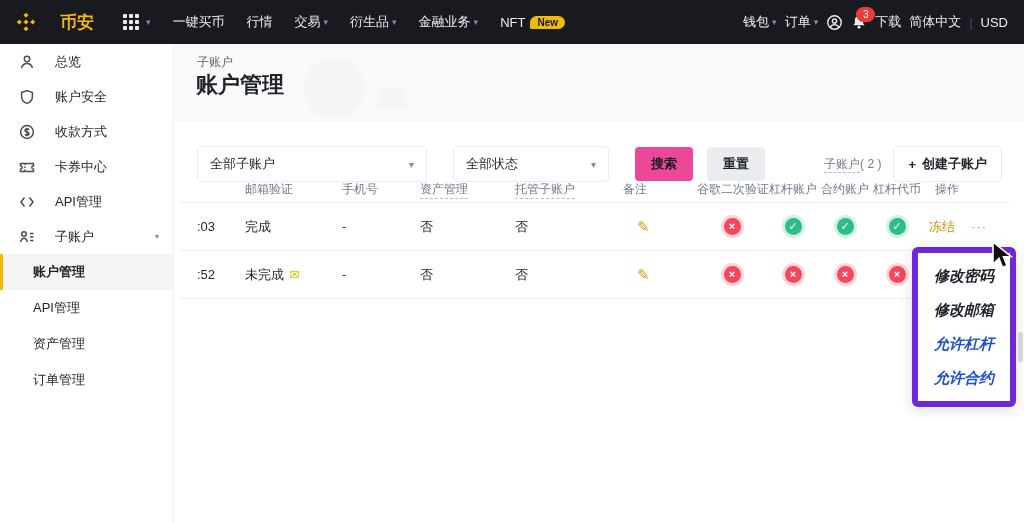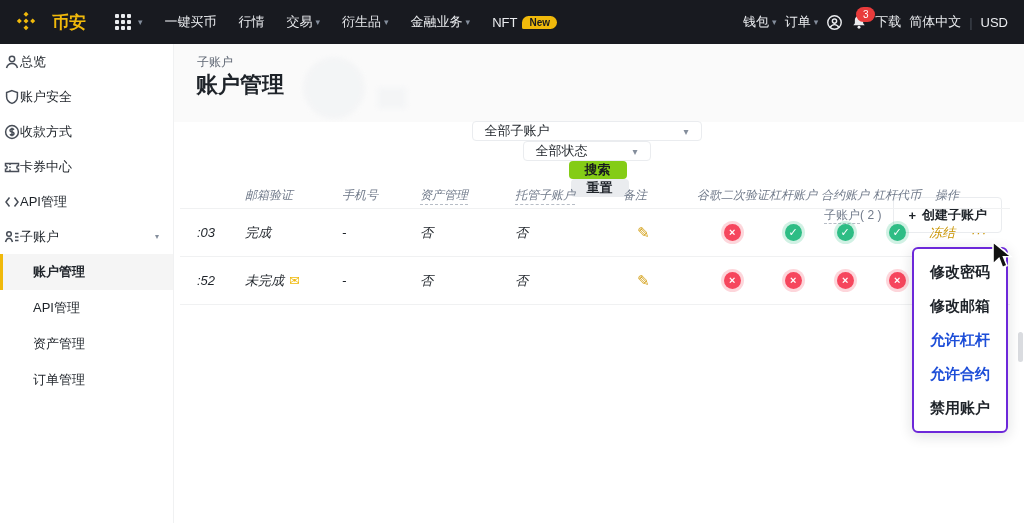--- a/index.html
+++ b/index.html
@@ -2,94 +2,94 @@
 <html><head>
 <meta charset="utf-8">
 <style>
   html,body{margin:0;padding:0;background:#fff;}
   .app{position:relative;width:1024px;height:523px;overflow:hidden;
        font-family:"Liberation Sans","DejaVu Sans",sans-serif;color:#1E2329;background:#FAFAFA;}
 
   
   .navbar{position:absolute;top:0;left:0;width:1024px;height:44px;background:#181A20;
           display:flex;align-items:center;padding:0 16px;box-sizing:border-box;z-index:30;}
-  .logo{display:flex;align-items:flex-start;gap:16px;margin-right:18px;cursor:pointer;}
+  .logo{display:flex;align-items:center;gap:24px;margin-right:18px;cursor:pointer;}
   .logo-text{color:#F0B90B;font-weight:bold;font-size:17px;}
   .grid-icon{display:grid;grid-template-columns:repeat(3,4px);grid-gap:2px;margin-right:4px;}
   .grid-icon i{width:4px;height:4px;background:#EAECEF;border-radius:1px;}
   .nav-caret{color:#848E9C;font-size:9px;margin-left:3px;}
   .nav-item{color:#EAECEF;font-size:13px;margin:0 11px;display:flex;align-items:center;cursor:pointer;white-space:nowrap;}
   .badge-new{background:#F0B90B;color:#181A20;font-size:10px;font-weight:bold;border-radius:8px 8px 8px 2px;
              padding:1px 7px;margin-left:5px;}
   .nav-right{margin-left:auto;display:flex;align-items:center;gap:8px;}
   .nav-right .nav-item{margin:0;}
   .icon-btn{position:relative;display:flex;align-items:center;cursor:pointer;}
   .noti-badge{position:absolute;top:-7px;right:-8px;background:#E93B3B;color:#fff;font-size:10px;
               min-width:15px;height:15px;border-radius:8px;display:flex;align-items:center;justify-content:center;padding:0 2px;}
   .nav-divider{color:#474D57;font-size:13px;}
 
   
   .sidebar{position:absolute;top:44px;left:0;width:173px;bottom:0;background:#fff;border-right:1px solid #F0F1F2;z-index:5;}
-  .side-item{height:35px;display:flex;align-items:center;gap:0;padding-left:4px;font-size:13px;color:#1E2329;cursor:pointer;}
+  .side-item{height:35px;display:flex;align-items:center;gap:20px;padding-left:19px;font-size:13px;color:#1E2329;cursor:pointer;}
   .side-item svg{flex:0 0 auto;}
   .side-caret{margin-left:auto;margin-right:14px;color:#848E9C;font-size:8px;}
   .sub-item{height:36px;display:flex;align-items:center;padding-left:33px;font-size:13px;color:#1E2329;cursor:pointer;position:relative;}
   .sub-item.active{background:#F5F5F5;font-weight:bold;}
   .sub-item.active::before{content:"";position:absolute;left:0;top:0;bottom:0;width:3px;background:#F0B90B;}
 
   
   .content{position:absolute;top:44px;left:174px;right:0;bottom:0;background:#FAFAFA;}
   .panel{position:absolute;top:78px;left:0;right:0;bottom:0;background:#fff;}
   .watermark-circle{position:absolute;left:129px;top:13px;width:62px;height:62px;border-radius:50%;
                     background:#EFF1F3;opacity:.55;filter:blur(2px);}
   .watermark-square{position:absolute;left:203px;top:43px;width:30px;height:22px;border-radius:4px;
                     background:#F1F3F5;opacity:.6;filter:blur(2px);}
   .breadcrumb{position:absolute;left:23px;top:10px;font-size:12px;color:#5E6673;}
   .page-title{position:absolute;left:22px;top:26px;font-size:22px;font-weight:bold;color:#1E2329;}
 
   
-  .filters{position:absolute;left:23px;top:77px;right:22px;height:38px;display:flex;align-items:center;flex-direction:column;}
+  .filters{position:absolute;left:23px;top:101px;right:22px;height:38px;display:flex;align-items:center;}
   .select{height:36px;background:#fff;border:1px solid #EAECEF;border-radius:4px;display:flex;align-items:center;
           justify-content:space-between;padding:0 12px;font-size:13px;color:#1E2329;box-sizing:border-box;cursor:pointer;}
   .select .caret{color:#848E9C;font-size:10px;}
   .sel-account{width:230px;margin-right:26px;}
-  .sel-status{width:128px;margin-right:26px;}
+  .sel-status{width:156px;margin-right:26px;}
   .btn{height:34px;border:none;border-radius:4px;font-size:13px;font-weight:bold;padding:0 16px;cursor:pointer;
        font-family:inherit;}
-  .btn-search{background:#84cc16;color:#181A20;margin-right:4px;}
+  .btn-search{background:#ec4899;color:#181A20;margin-right:14px;}
   .btn-reset{background:#EAECEF;color:#1E2329;}
   .filters-right{margin-left:auto;display:flex;align-items:center;gap:12px;}
   .count-label{font-size:12px;color:#707A8A;}
   .count-label .dashed{border-bottom:1px dashed #B7BDC6;padding-bottom:1px;}
   .btn-create{height:36px;background:#fff;border:1px solid #EAECEF;border-radius:4px;color:#1E2329;
               font-size:13px;font-weight:bold;display:flex;align-items:center;gap:6px;padding:0 14px;cursor:pointer;font-family:inherit;}
 
   
-  .table{position:absolute;left:6px;top:138px;right:14px;font-style:italic;}
+  .table{position:absolute;left:6px;top:132px;right:14px;}
   .trow{display:grid;grid-template-columns:57px 97px 78px 95px 108px 82px 70px 52px 52px 52px 1fr;align-items:center;}
   .thead{height:26px;font-size:12px;color:#707A8A;}
   .tbody-row{height:47px;border-top:1px solid #F0F1F2;font-size:13px;color:#1E2329;}
   .tbody-row:last-child{border-bottom:1px solid #F0F1F2;}
   .cell{padding-left:8px;white-space:nowrap;}
   .cell-first{padding-left:17px;}
   .cell-center{text-align:center;padding:0;}
   .dashed-h{border-bottom:1px dashed #B7BDC6;padding-bottom:2px;}
   .pencil{color:#D4A017;font-size:15px;cursor:pointer;padding-left:22px;display:inline-block;}
   .envelope{color:#F0B90B;font-size:13px;margin-left:5px;cursor:pointer;}
   .status{display:inline-flex;width:17px;height:17px;border-radius:50%;align-items:center;justify-content:center;
           color:#fff;font-size:11px;font-weight:bold;line-height:1;}
   .status.off{background:#F6465D;box-shadow:0 0 0 3px rgba(246,70,93,.22);}
   .status.on{background:#2EBD85;box-shadow:0 0 0 3px rgba(46,189,133,.22);}
   .cell-action{display:flex;align-items:center;gap:16px;padding-left:6px;}
   .link-gold{color:#C99400;font-size:13px;cursor:pointer;}
   .more-dots{color:#C99400;font-size:13px;letter-spacing:1px;cursor:pointer;}
 
   
   .ctx-menu{position:absolute;left:738px;top:203px;width:92px;background:#fff;border-radius:6px;
-            box-shadow:0 3px 14px rgba(24,26,32,.14);border:2px solid #6d28d9;padding:6px 0;z-index:20;}
+            box-shadow:0 3px 14px rgba(24,26,32,.14);border:6px solid #6d28d9;padding:6px 0;z-index:20;font-style:italic;}
   .ctx-item{height:34px;display:flex;align-items:center;padding:0 16px;font-size:15px;font-weight:600;
             color:#1E2329;cursor:pointer;white-space:nowrap;}
   .ctx-item.disabled{color:#1d4ed8;cursor:default;}
   .cursor{position:absolute;left:816px;top:197px;z-index:25;pointer-events:none;}
 
   
   .scroll-thumb{position:absolute;right:1px;top:288px;width:5px;height:30px;background:#DADCE0;border-radius:3px;}
 </style>
 </head>
 <body>
@@ -310,21 +310,20 @@
         <div class="cell cell-center"><span class="status off">×</span></div>
         <div class="cell-action"></div>
       </div>
     </div>
 
     <div class="ctx-menu">
       <div class="ctx-item">修改密码</div>
       <div class="ctx-item">修改邮箱</div>
       <div class="ctx-item disabled">允许杠杆</div>
       <div class="ctx-item disabled">允许合约</div>
-      <div class="ctx-item">禁用账户</div>
     </div>
 
     <svg class="cursor" width="24" height="30" viewBox="0 0 24 30">
       <path d="M3 1 L3 23 L9 17.5 L12.5 26.5 L17 24.5 L13.5 15.8 L21 15.5 Z" fill="#111" stroke="#fff" stroke-width="1.6"></path>
     </svg>
 
     <div class="scroll-thumb"></div>
   </div>
 
 </div>

